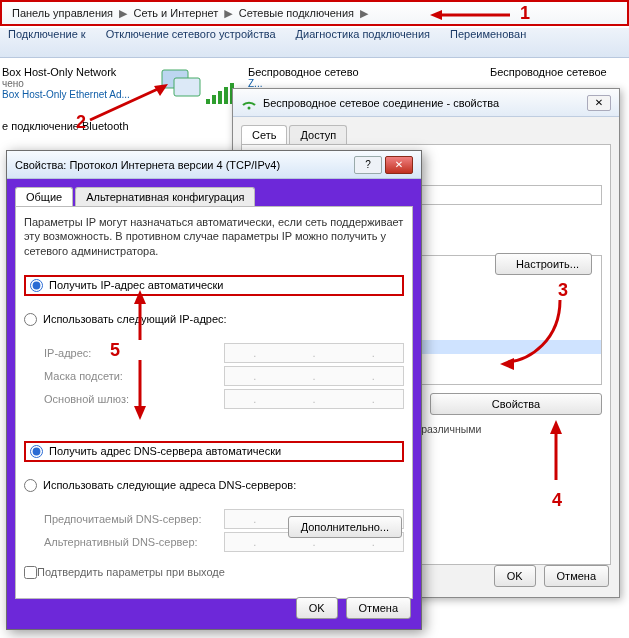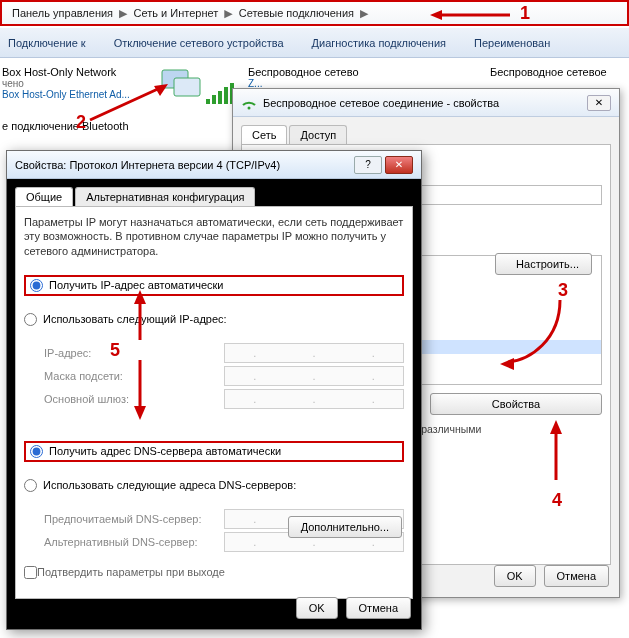--- a/index.html
+++ b/index.html
@@ -4,21 +4,21 @@
 <style>
 * { box-sizing: border-box; margin: 0; padding: 0; font-family: "Segoe UI", Tahoma, sans-serif; font-size: 11px; }
 body { background: #fff; width: 629px; height: 638px; position: relative; overflow: hidden; }
 
 
 .breadcrumb-bar { position: absolute; top: 0; left: 0; right: 0; height: 26px; background: linear-gradient(#fff,#f4f6f9); border: 2px solid #c00; display: flex; align-items: center; padding: 0 6px; }
 .breadcrumb-bar .crumb { color: #1a1a1a; padding: 0 4px; }
 .breadcrumb-bar .chevron { color: #6a6a6a; padding: 0 2px; }
 
 
-.toolbar { position: absolute; top: 28px; left: 0; right: 0; height: 30px; background: linear-gradient(#eef3fa,#dbe6f4); border-bottom: 1px solid #b8c8de; display: flex; align-items: center; padding: 0 8px; gap: 28px; color: #1b3a66; }
+.toolbar { position: absolute; top: 28px; left: 0; right: 0; height: 30px; background: linear-gradient(#eef3fa,#dbe6f4); border-bottom: 1px solid #b8c8de; display: flex; padding: 0 8px; gap: 20px; color: #1b3a66; }
 .toolbar .item { white-space: nowrap; }
 
 
 .conn-area { position: absolute; top: 60px; left: 0; right: 0; height: 90px; background: #fff; }
 .conn-tile { position: absolute; width: 190px; }
 .conn-tile .t1 { color: #000; }
 .conn-tile .t2 { color: #6a6a6a; font-size: 10px; }
 .conn-tile .t3 { color: #105ea8; font-size: 10px; }
 .tile-icon { position: absolute; width: 44px; height: 36px; }
 .bars { position: absolute; bottom: 0; left: 0; display: flex; align-items: flex-end; gap: 2px; }
@@ -40,21 +40,21 @@
 .btn { background: linear-gradient(#fdfdfd,#e6e6e6); border: 1px solid #9a9a9a; border-radius: 3px; padding: 2px 12px; height: 22px; }
 .listbox { border: 1px solid #bcbcbc; background: #fff; height: 130px; overflow: hidden; margin-top: 4px; }
 .listbox .li { padding: 1px 4px; white-space: nowrap; }
 .listbox .li.sel { background: #cfe3ff; }
 .btnrow { display: flex; gap: 8px; margin-top: 8px; }
 .desc { margin-top: 8px; color: #444; font-size: 10.5px; line-height: 1.25; }
 .footer-btns { position: absolute; right: 10px; bottom: 10px; display: flex; gap: 8px; }
 .dlg-conn .configure { position: absolute; right: 18px; top: 108px; padding-left: 20px; }
 
 
-.dlg-ip { position: absolute; top: 150px; left: 6px; width: 416px; height: 480px; background: #000000; border: 1px solid #6e6e6e; box-shadow: 3px 3px 12px rgba(0,0,0,.4); }
+.dlg-ip { position: absolute; top: 150px; left: 6px; width: 416px; height: 480px; background: #6d28d9; border: 1px solid #6e6e6e; box-shadow: 3px 3px 12px rgba(0,0,0,.4); }
 .dlg-ip .titlebar { height: 28px; background: linear-gradient(#f7fbff,#d7e6f7); display: flex; align-items: center; padding: 0 8px; border-bottom: 1px solid #b6c6da; }
 .dlg-ip .titlebar .t { flex: 1; }
 .winbtn { width: 28px; height: 18px; border: 1px solid #9aa; margin-left: 3px; background: #eef2f7; text-align: center; line-height: 16px; font-size: 10px; border-radius: 2px; }
 .winbtn.close { background: linear-gradient(#f08080,#c03020); color: #fff; border-color: #8a2a1a; }
 .dlg-ip .tabstrip { margin-top: 8px; }
 .dlg-ip .panel { height: 392px; }
 .info { color: #333; line-height: 1.3; margin-bottom: 10px; }
 .radio-row { display: flex; align-items: center; gap: 6px; margin: 17px 0; }
 .radio-row input { accent-color: #2a6bd4; }
 .boxed { border: 2px solid #c00; padding: 2px 4px; }

